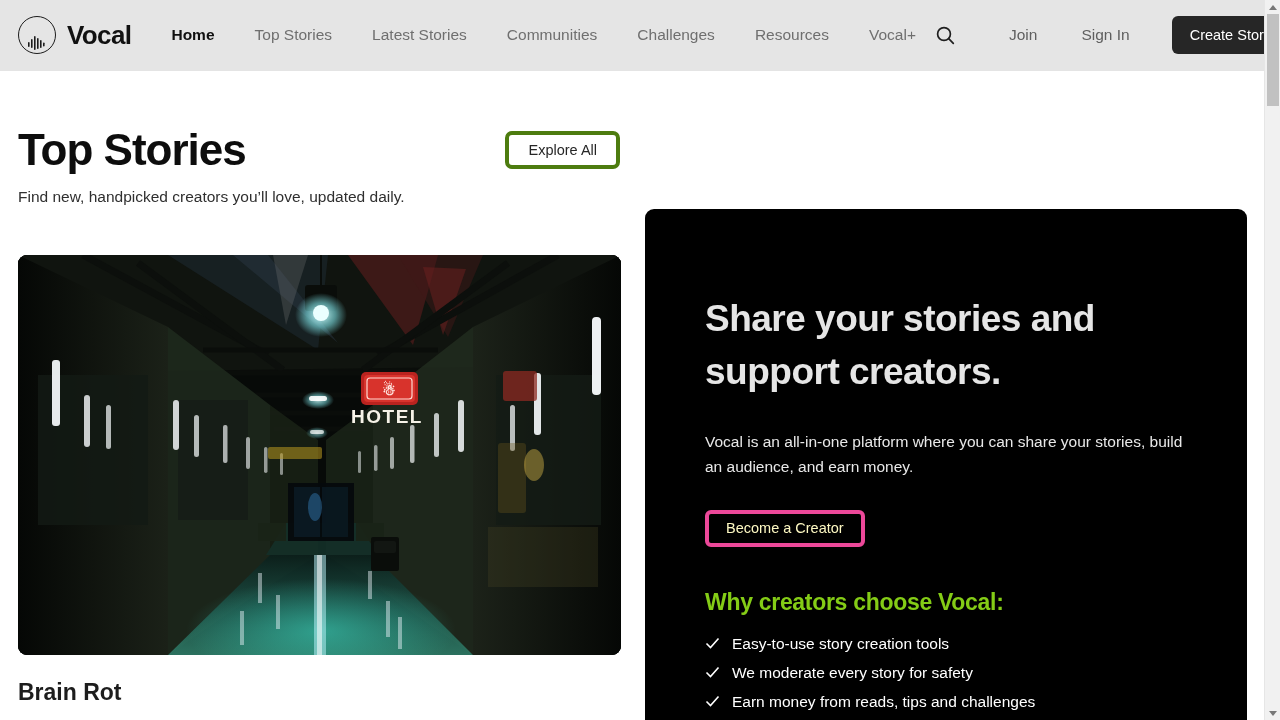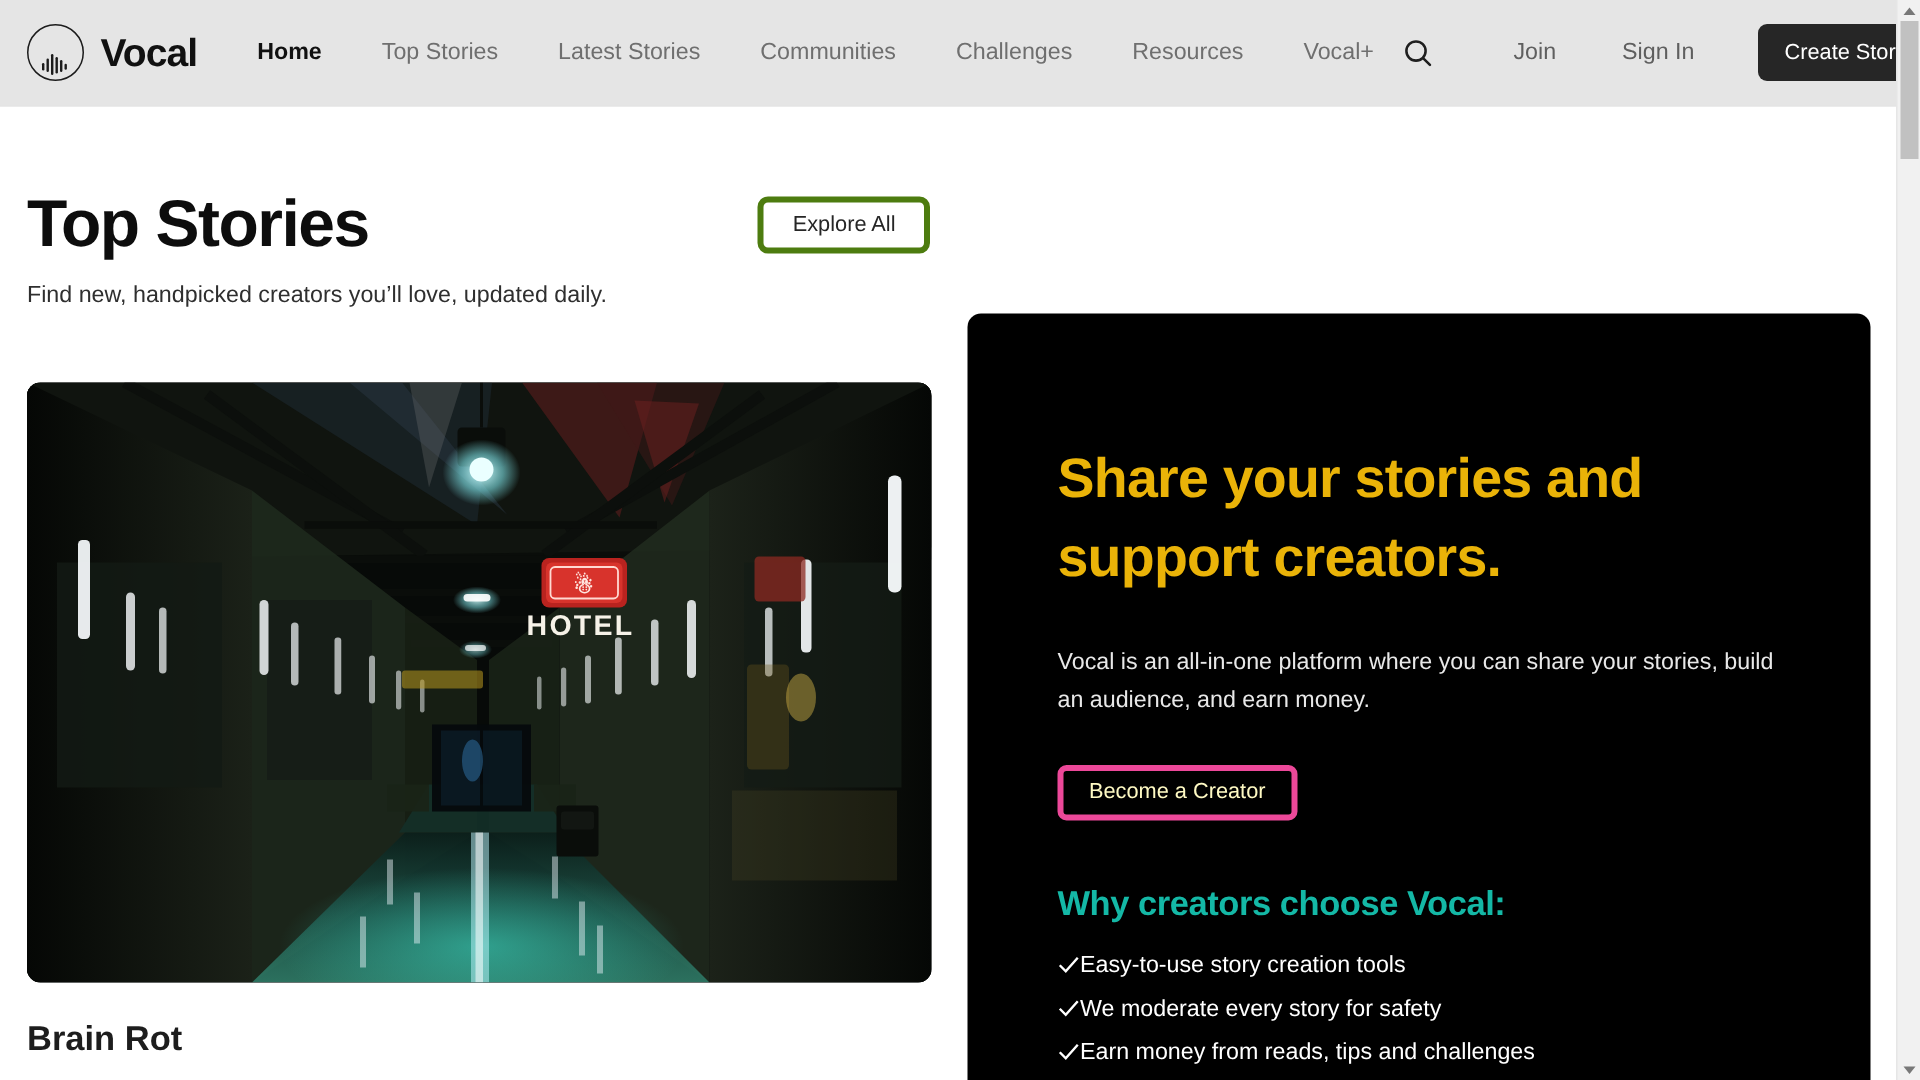--- a/index.html
+++ b/index.html
@@ -170,21 +170,21 @@
     padding-top:138px;
   }
   .promo {
     width:602px;
     min-height:582px;
     background:#000000;
     border-radius:9px;
     padding:84px 60px 40px 60px;
   }
   .promo-title {
-    color:#eab308;
+    color:#e5e5e5;
     font-size:37px;
     font-weight:bold;
     line-height:1.42;
     letter-spacing:-0.5px;
     max-width:470px;
   }
   .promo-desc {
     margin-top:31px;
     color:#e8e8e8;
     font-size:15.5px;
@@ -200,29 +200,30 @@
     border:4px solid #ec4899;
     border-radius:6px;
     background:transparent;
     color:#fef9c3;
     font-size:14.5px;
     cursor:pointer;
     font-family:"Liberation Sans", sans-serif;
   }
   .promo-sub {
     margin-top:42px;
-    color:#14b8a6;
+    color:#84cc16;
     font-size:23px;
     font-weight:bold;
     letter-spacing:-0.3px;
   }
   .promo-list { margin-top:19px; list-style:none; }
   .promo-li {
     display:flex;
     align-items:center;
+    gap:12px;
     margin-bottom:11px;
     color:#ffffff;
     font-size:15.5px;
   }
   .check-icon {
     width:15px; height:15px;
     flex:none;
     display:block;
   }
 

